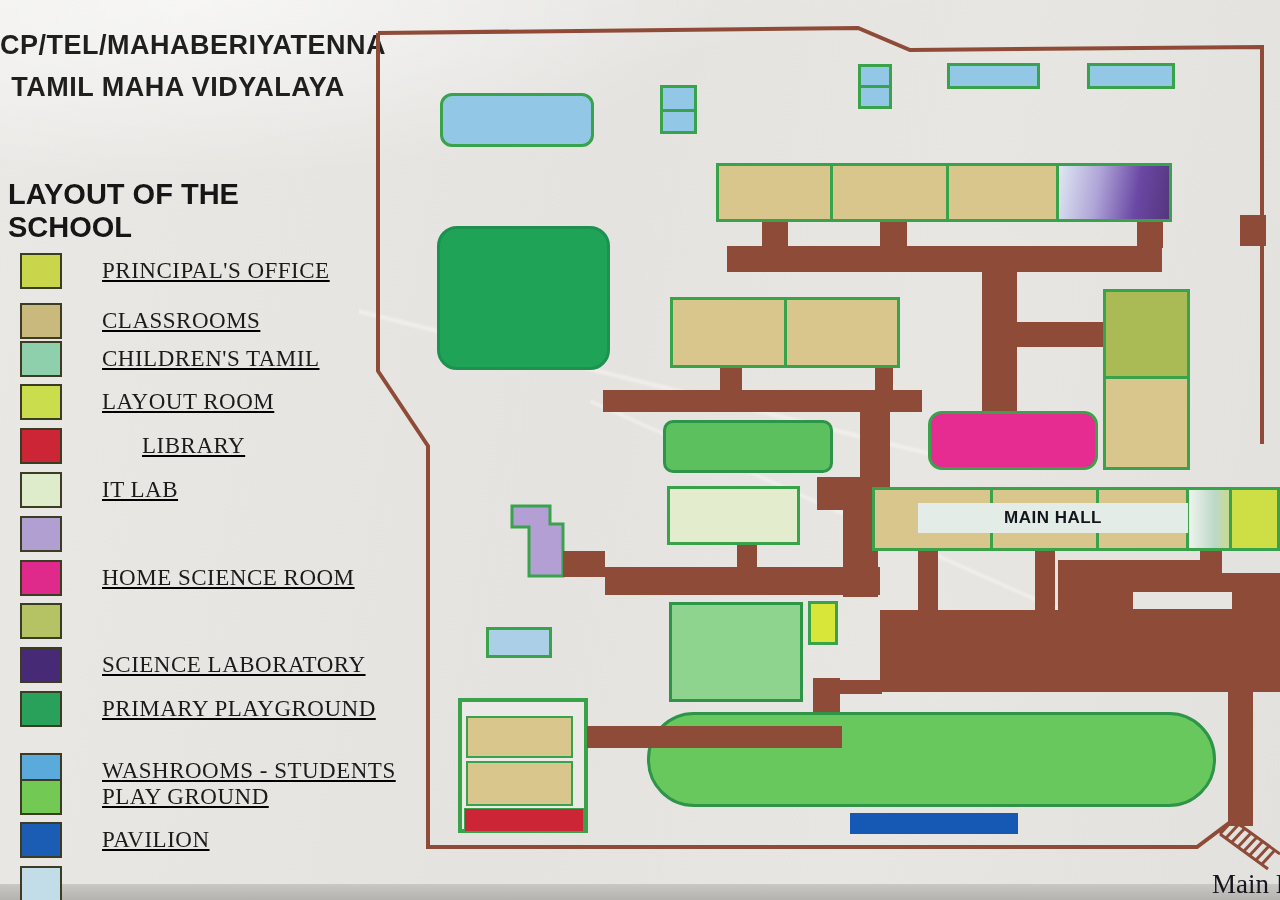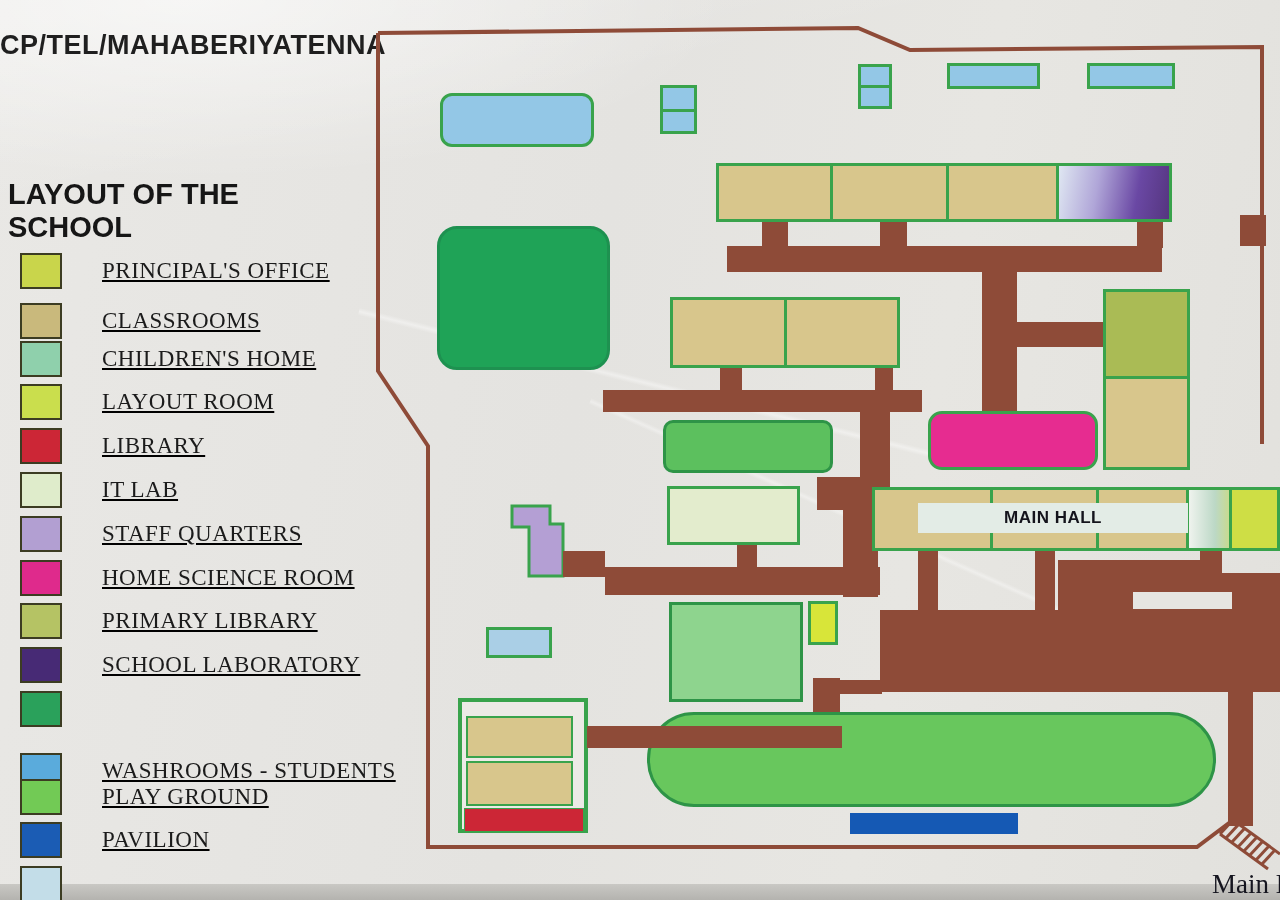--- a/index.html
+++ b/index.html
@@ -38,66 +38,66 @@
 
 <div id="photo">
 
   <div class="streak" style="left:350px;top:380px;width:600px;height:8px;transform:rotate(14deg);opacity:.5;"></div>
   <div class="streak" style="left:560px;top:540px;width:700px;height:7px;transform:rotate(24deg);opacity:.45;"></div>
 
   <div id="bottom-strip"></div>
 
   <div id="header">
     <div class="h-line">CP/TEL/MAHABERIYATENNA</div>
+    <div class="h-line">TAMIL MAHA VIDYALAYA</div>
   </div>
   <div id="map-title">LAYOUT OF THE SCHOOL</div>
 
   <div id="legend">
       <div class="legend-row" style="top: 252px;">
         <span class="swatch" style="background: rgb(201, 213, 75);"></span>
         <span class="legend-label">PRINCIPAL'S OFFICE</span>
       </div>
       <div class="legend-row" style="top: 302px;">
         <span class="swatch" style="background: rgb(201, 185, 124);"></span>
         <span class="legend-label">CLASSROOMS</span>
       </div>
       <div class="legend-row" style="top: 339.6px;">
         <span class="swatch" style="background: rgb(143, 208, 172);"></span>
-        <span class="legend-label">CHILDREN'S HOME</span>
+        <span class="legend-label">CHILDREN'S TAMIL</span>
       </div>
       <div class="legend-row" style="top: 383.4px;">
         <span class="swatch" style="background: rgb(202, 222, 77);"></span>
         <span class="legend-label">LAYOUT ROOM</span>
       </div>
-      <div class="legend-row" style="top: 427.2px;">
+      <div class="legend-row" style="top: 427.2px; gap: 40px;">
         <span class="swatch" style="background: rgb(204, 38, 54);"></span>
         <span class="legend-label">LIBRARY</span>
       </div>
       <div class="legend-row" style="top: 471px;">
         <span class="swatch" style="background: rgb(223, 236, 203);"></span>
         <span class="legend-label">IT LAB</span>
       </div>
       <div class="legend-row" style="top: 514.8px;">
         <span class="swatch" style="background: rgb(178, 159, 210);"></span>
-        <span class="legend-label">STAFF QUARTERS</span>
       </div>
       <div class="legend-row" style="top: 558.6px;">
         <span class="swatch" style="background: rgb(223, 42, 140);"></span>
         <span class="legend-label">HOME SCIENCE ROOM</span>
       </div>
       <div class="legend-row" style="top: 602.4px;">
         <span class="swatch" style="background: rgb(181, 195, 100);"></span>
-        <span class="legend-label">PRIMARY LIBRARY</span>
       </div>
       <div class="legend-row" style="top: 646.2px;">
         <span class="swatch" style="background: rgb(71, 42, 117);"></span>
-        <span class="legend-label">SCHOOL LABORATORY</span>
+        <span class="legend-label">SCIENCE LABORATORY</span>
       </div>
       <div class="legend-row" style="top: 690px;">
         <span class="swatch" style="background: rgb(42, 161, 91);"></span>
+        <span class="legend-label">PRIMARY PLAYGROUND</span>
       </div>
       <div class="legend-row" style="top: 752px;">
         <span class="swatch" style="background: rgb(90, 171, 220);"></span>
         <span class="legend-label">WASHROOMS - STUDENTS</span>
       </div>
       <div class="legend-row" style="top: 777.6px;">
         <span class="swatch" style="background: rgb(114, 202, 85);"></span>
         <span class="legend-label">PLAY GROUND</span>
       </div>
       <div class="legend-row" style="top: 821.4px;">

